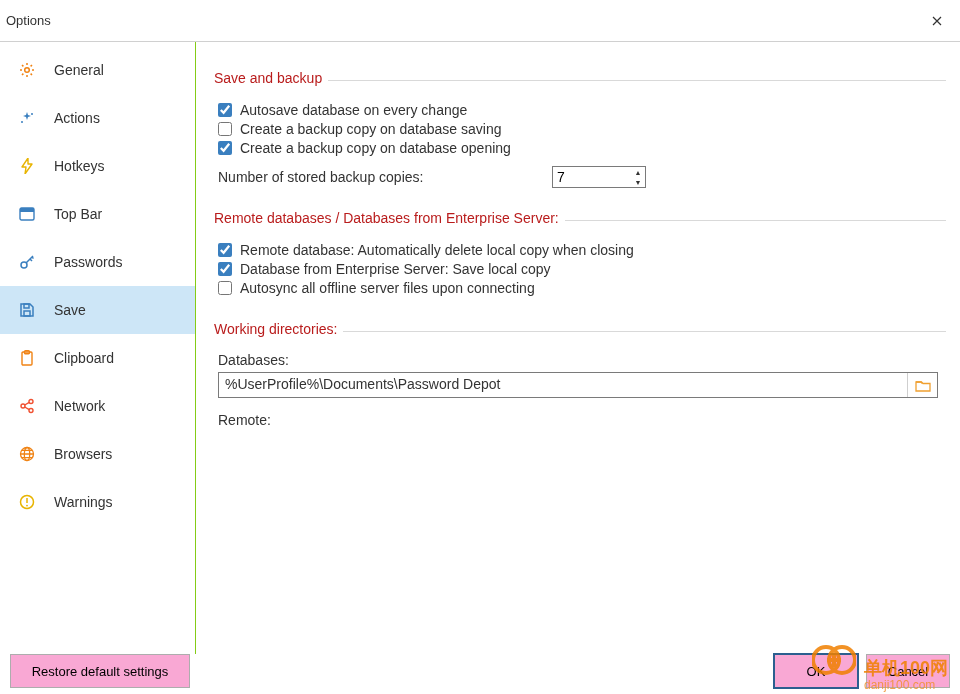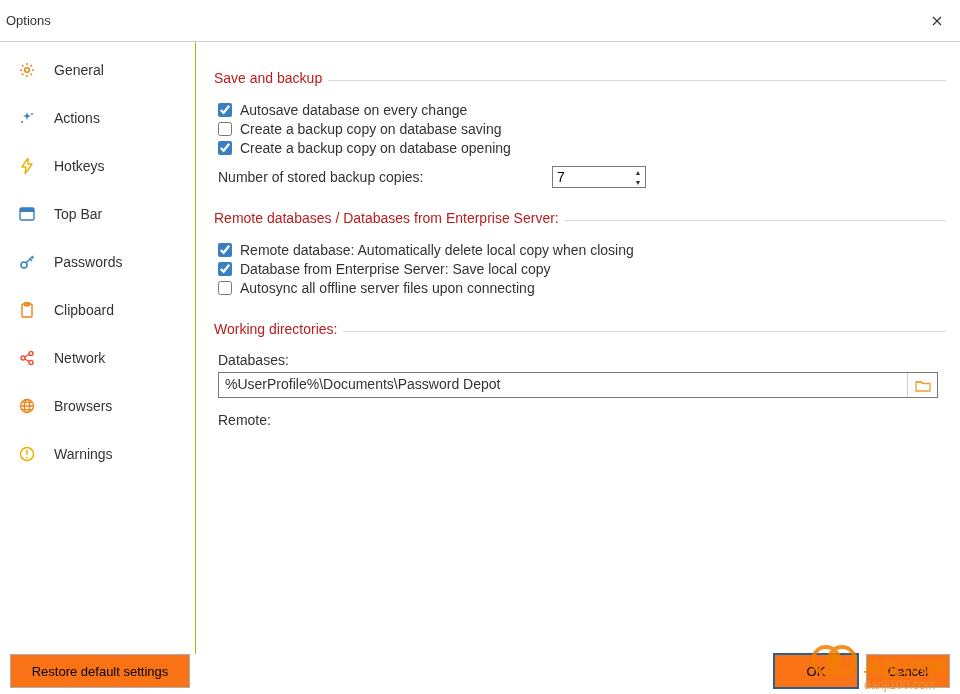--- a/index.html
+++ b/index.html
@@ -144,21 +144,21 @@
     height: 40px;
     display: flex;
     align-items: center;
     padding: 0 10px 6px 10px;
     gap: 8px;
     background: #fff;
   }
   .footer .spacer { flex: 1; }
   .btn {
     border: 1px solid #adadad;
-    background: #f97316;
+    background: #f9a8d4;
     height: 34px;
     min-width: 84px;
     padding: 0 14px;
     font-size: 13px;
     font-family: inherit;
     cursor: default;
     text-align: center;
   }
   .btn.default {
     border: 1px solid #2c5f8f;
@@ -244,20 +244,32 @@
     <div class="side-item">
       <span class="icon">
         <svg width="16" height="16" viewBox="0 0 16 16">
             <g fill="none" stroke="#3a7fbf" stroke-width="1.5">
               <circle cx="5" cy="11" r="3"></circle>
               <path d="M7 9 L14 2 M11 5 l2 2 M13 3 l1.5 1.5"></path>
             </g>
           </svg>
       </span>
       <span class="lbl">Passwords</span>
+    </div>
+    <div class="side-item selected">
+      <span class="icon">
+        <svg width="16" height="16" viewBox="0 0 16 16">
+            <g fill="none" stroke="#3a7fbf" stroke-width="1.5">
+              <path d="M2 2 h9 l3 3 v9 h-12 z"></path>
+              <rect x="5" y="9" width="6" height="5"></rect>
+              <rect x="5" y="2" width="5" height="4"></rect>
+            </g>
+          </svg>
+      </span>
+      <span class="lbl">Save</span>
     </div>
     <div class="side-item">
       <span class="icon">
         <svg width="14" height="16" viewBox="0 0 14 16">
             <g fill="none" stroke="#f08314" stroke-width="1.4">
               <rect x="2" y="2" width="10" height="13" rx="1"></rect>
               <rect x="4.5" y="0.8" width="5" height="3" rx="1"></rect>
             </g>
           </svg>
       </span>

